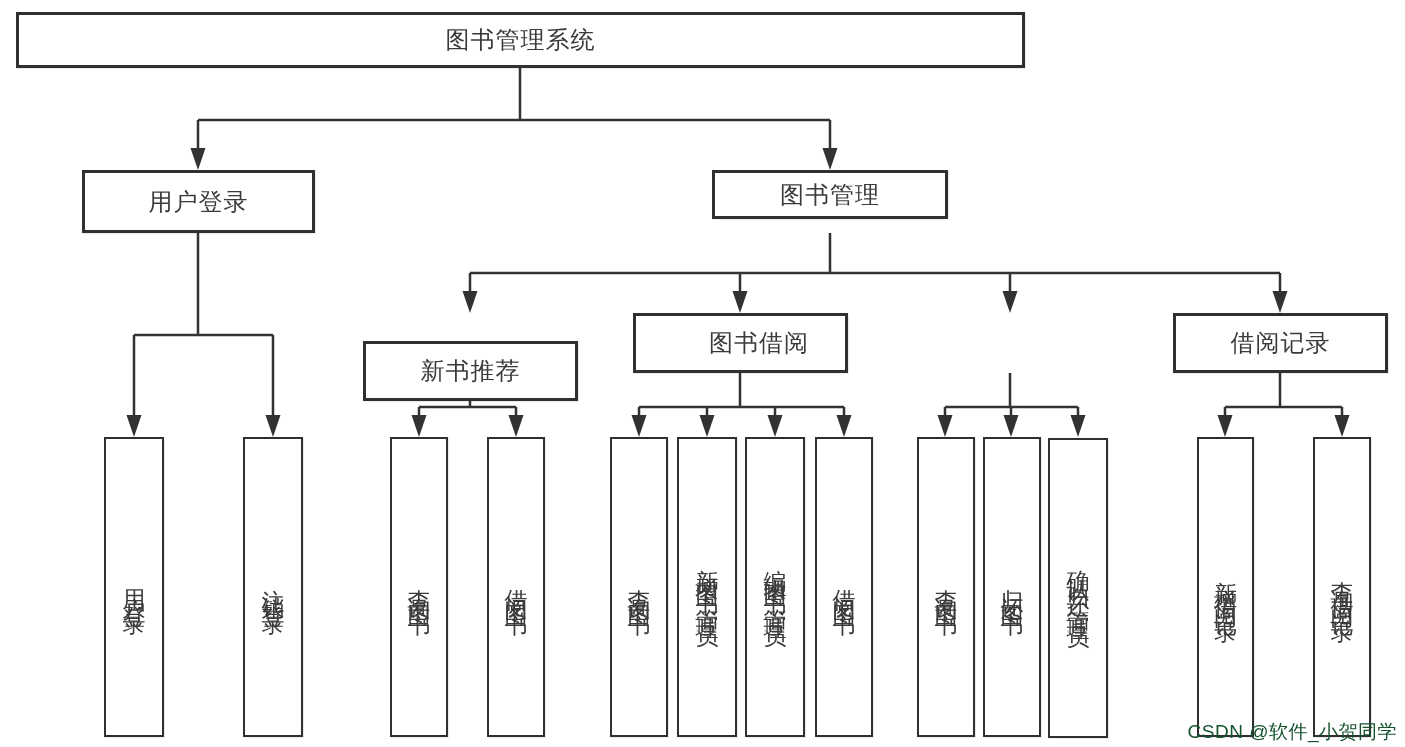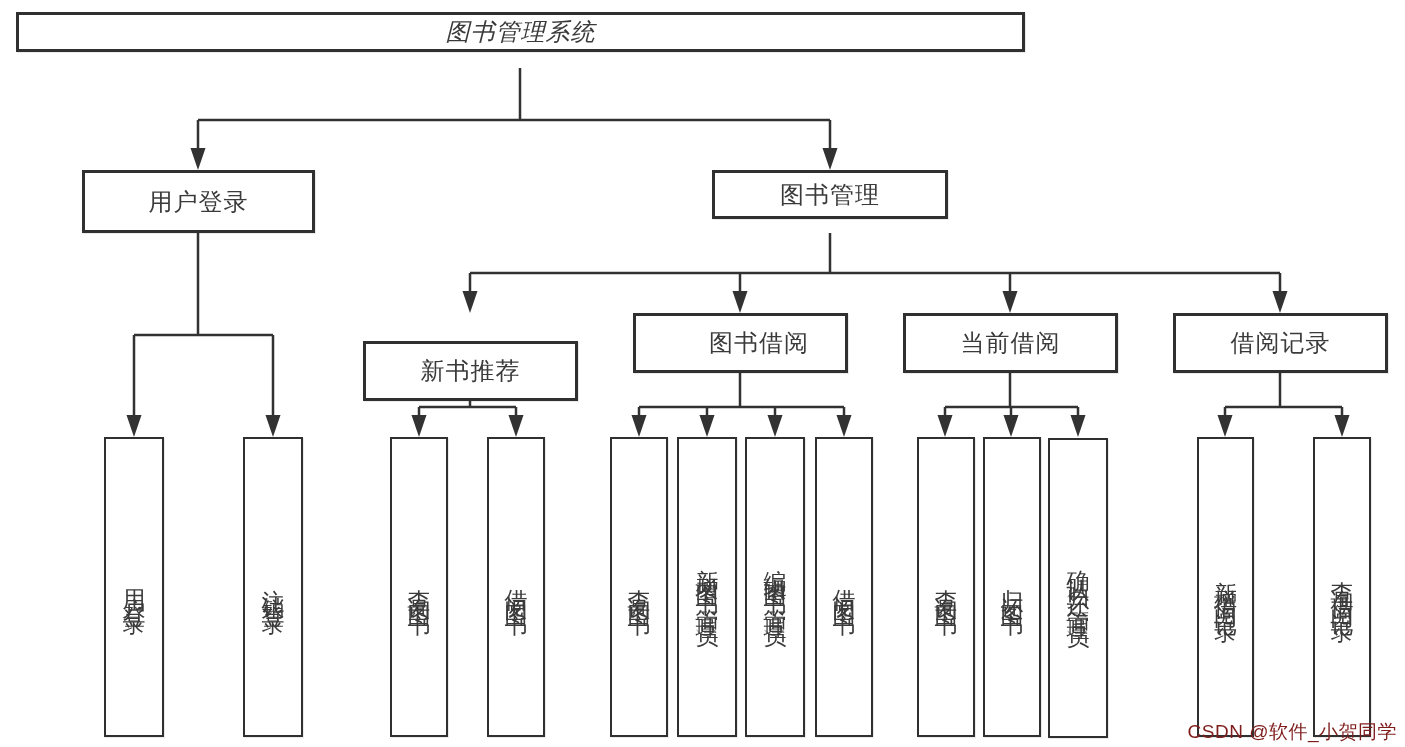--- a/index.html
+++ b/index.html
@@ -39,21 +39,21 @@
     font-size: 23px;
     letter-spacing: 8px;
     line-height: 1;
     white-space: nowrap;
   }
   .watermark {
     position: absolute;
     right: 8px;
     bottom: 2px;
     font-size: 19px;
-    color: #7f1d1d;
+    color: #14532d;
     letter-spacing: 0.5px;
     white-space: nowrap;
   }
 </style>
 </head>
 <body>
 
 <div class="canvas">
 
   <svg class="connectors" viewBox="0 0 1405 747" xmlns="http://www.w3.org/2000/svg">
@@ -96,39 +96,36 @@
 
       <polygon points="937.5,415 952.5,415 945,437"></polygon>
       <polygon points="1003.5,415 1018.5,415 1011,437"></polygon>
       <polygon points="1070.5,415 1085.5,415 1078,437"></polygon>
 
       <polygon points="1217.5,415 1232.5,415 1225,437"></polygon>
       <polygon points="1334.5,415 1349.5,415 1342,437"></polygon>
     </g>
   </svg>
 
-  <div class="box h" style="left:16px; top:12px; width:1009px; height:40px;font-style:italic;">
+  <div class="box h" style="left:16px; top:12px; width:1009px; height:56px;">
     <span>图书管理系统</span>
   </div>
 
   <div class="box h" style="left:82px; top:170px; width:233px; height:63px;">
     <span>用户登录</span>
   </div>
   <div class="box h" style="left:712px; top:170px; width:236px; height:49px;">
     <span>图书管理</span>
   </div>
 
   <div class="box h" style="left:363px; top:313px; width:215px; height:60px;margin-top:28px;">
     <span>新书推荐</span>
   </div>
   <div class="box h" style="left:633px; top:313px; width:215px; height:60px;padding-left:37px;">
     <span>图书借阅</span>
-  </div>
-  <div class="box h" style="left:903px; top:313px; width:215px; height:60px;">
-    <span>当前借阅</span>
   </div>
   <div class="box h" style="left:1173px; top:313px; width:215px; height:60px;">
     <span>借阅记录</span>
   </div>
 
   <div class="box v" style="left:104px; top:437px; width:60px; height:300px;">
     <span class="vtext">用户登录</span>
   </div>
   <div class="box v" style="left:243px; top:437px; width:60px; height:300px;">
     <span class="vtext">注销登录</span>

